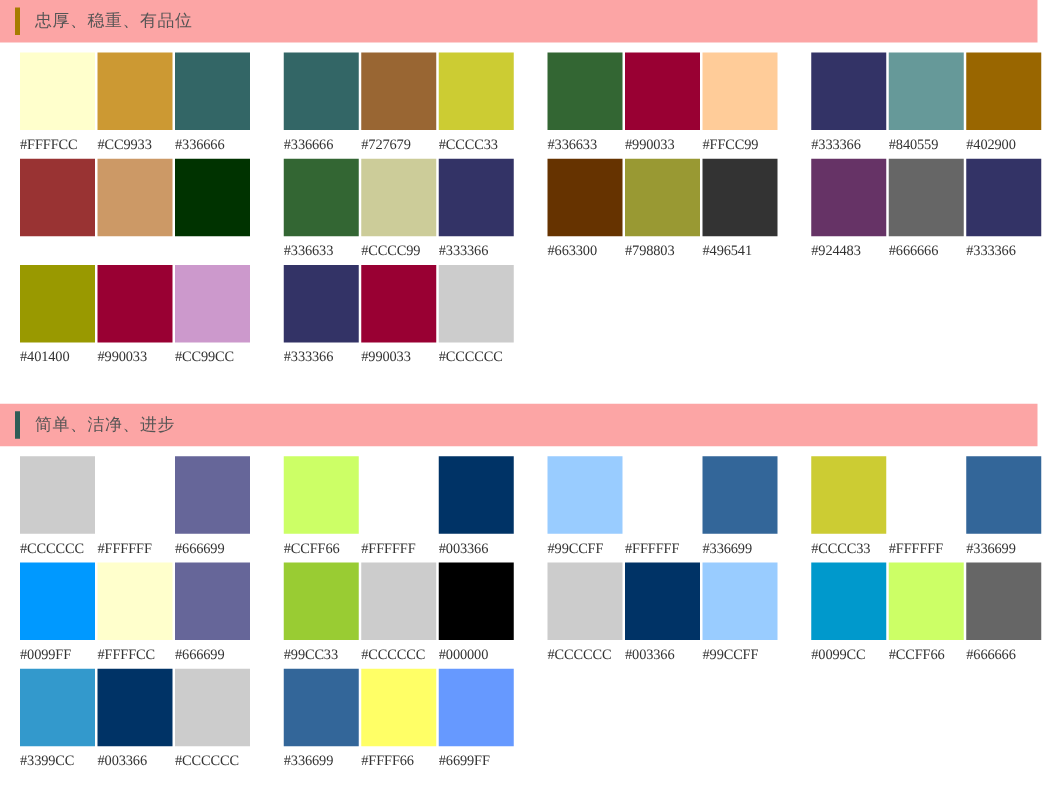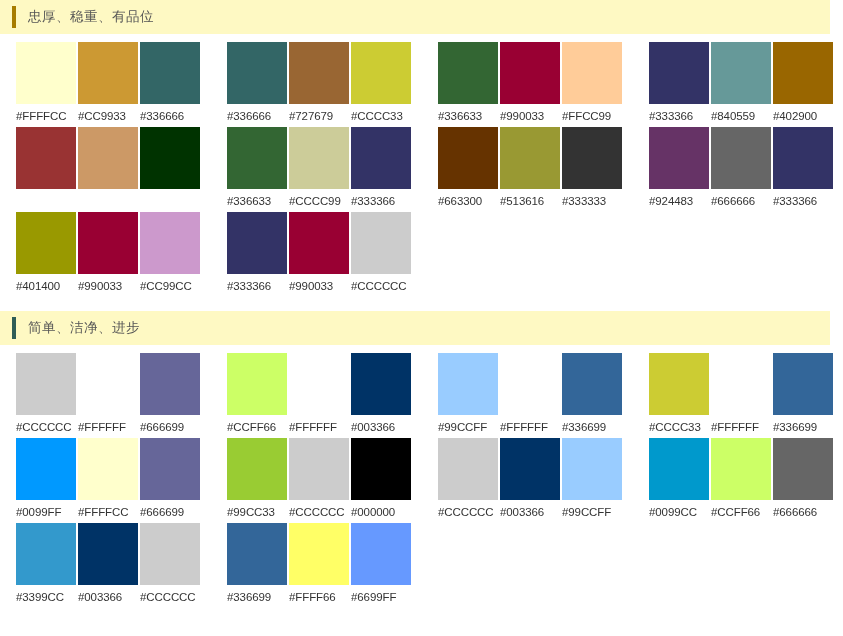--- a/index.html
+++ b/index.html
@@ -16,26 +16,26 @@
     overflow: hidden;
   }
 
   .page {
     width: 843px;
     position: relative;
   }
 
   
   .section { margin: 0; }
-  .section + .section { margin-top: 14px; }
+  .section + .section { margin-top: 26px; }
 
   .section-header {
     height: 34px;
     width: 830px;
-    background: #fef9c3;
+    background: #fca5a5;
     display: flex;
     align-items: center;
     box-sizing: border-box;
     margin-left: 0;
   }
   .accent-bar {
     width: 4px;
     height: 22px;
     margin-left: 12px;
     margin-right: 12px;
@@ -85,21 +85,21 @@
     margin-top: 5px;
   }
   .label {
     width: 60px;
     flex: 0 0 auto;
     font-size: 11.5px;
     line-height: 14px;
     color: #333333;
     letter-spacing: -0.1px;
     white-space: nowrap;
-    font-family: Liberation Sans, sans-serif;
+    font-family: Liberation Serif, serif;
   }
   .label + .label { margin-left: 2px; }
 </style>
 </head>
 <body>
 
 <div class="page">
 
 <div class="section section-1">
       <div class="section-header">
@@ -178,22 +178,22 @@
             </div>
           </div>
           <div class="scheme-group">
             <div class="swatches">
               <div class="swatch" style="background: rgb(102, 51, 0);"></div>
               <div class="swatch" style="background: rgb(153, 153, 51);"></div>
               <div class="swatch" style="background: rgb(51, 51, 51);"></div>
             </div>
             <div class="labels">
               <div class="label">#663300</div>
-              <div class="label">#513616</div>
-              <div class="label">#333333</div>
+              <div class="label">#798803</div>
+              <div class="label">#496541</div>
             </div>
           </div>
           <div class="scheme-group">
             <div class="swatches">
               <div class="swatch" style="background: rgb(102, 51, 102);"></div>
               <div class="swatch" style="background: rgb(102, 102, 102);"></div>
               <div class="swatch" style="background: rgb(51, 51, 102);"></div>
             </div>
             <div class="labels">
               <div class="label">#924483</div>

